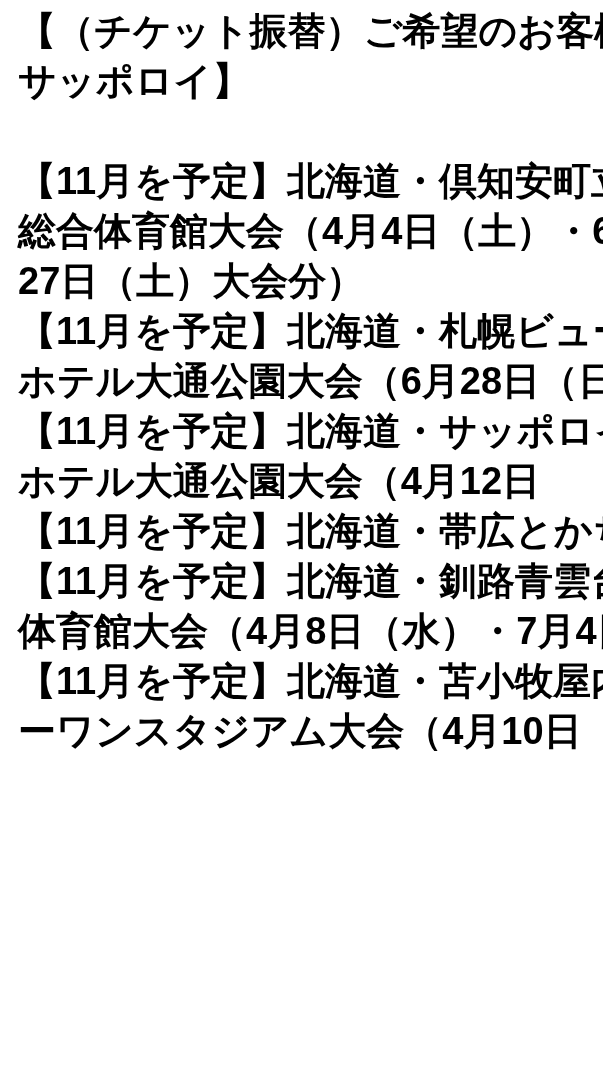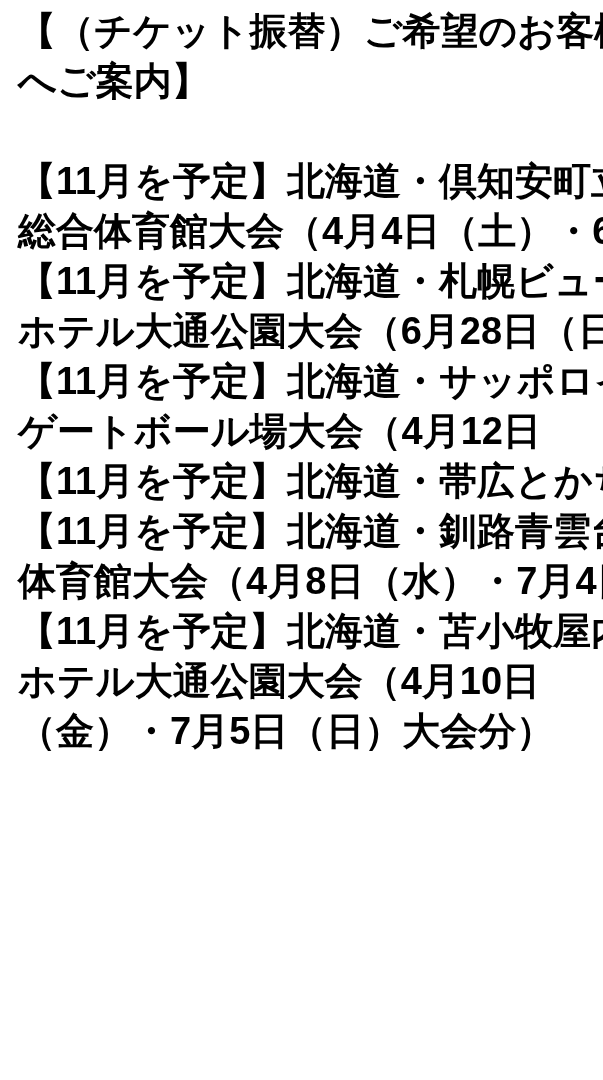--- a/index.html
+++ b/index.html
@@ -34,47 +34,47 @@
   }
 </style>
 </head>
 <body>
 
 <div class="page">
   <div class="notice">
 
     <div class="block title-block">
       <div class="line">【（チケット振替）ご希望のお客様</div>
-      <div class="line">へご案内】</div>
+      <div class="line">サッポロイ】</div>
     </div>
 
     <div class="block">
       <div class="line">【11月を予定】北海道・倶知安町立</div>
       <div class="line">総合体育館大会（4月4日（土）・6月</div>
+      <div class="line">27日（土）大会分）</div>
     </div>
 
     <div class="block">
       <div class="line">【11月を予定】北海道・札幌ビュー</div>
       <div class="line">ホテル大通公園大会（6月28日（日）</div>
     </div>
 
     <div class="block">
       <div class="line">【11月を予定】北海道・サッポロイ</div>
-      <div class="line">ゲートボール場大会（4月12日</div>
+      <div class="line">ホテル大通公園大会（4月12日</div>
     </div>
 
     <div class="block">
       <div class="line">【11月を予定】北海道・帯広とかち</div>
     </div>
 
     <div class="block">
       <div class="line">【11月を予定】北海道・釧路青雲台</div>
       <div class="line">体育館大会（4月8日（水）・7月4日</div>
     </div>
 
     <div class="block">
       <div class="line">【11月を予定】北海道・苫小牧屋内</div>
-      <div class="line">ホテル大通公園大会（4月10日</div>
-      <div class="line">（金）・7月5日（日）大会分）</div>
+      <div class="line">ーワンスタジアム大会（4月10日</div>
     </div>
 
   </div>
 </div>
 
 </body></html>

